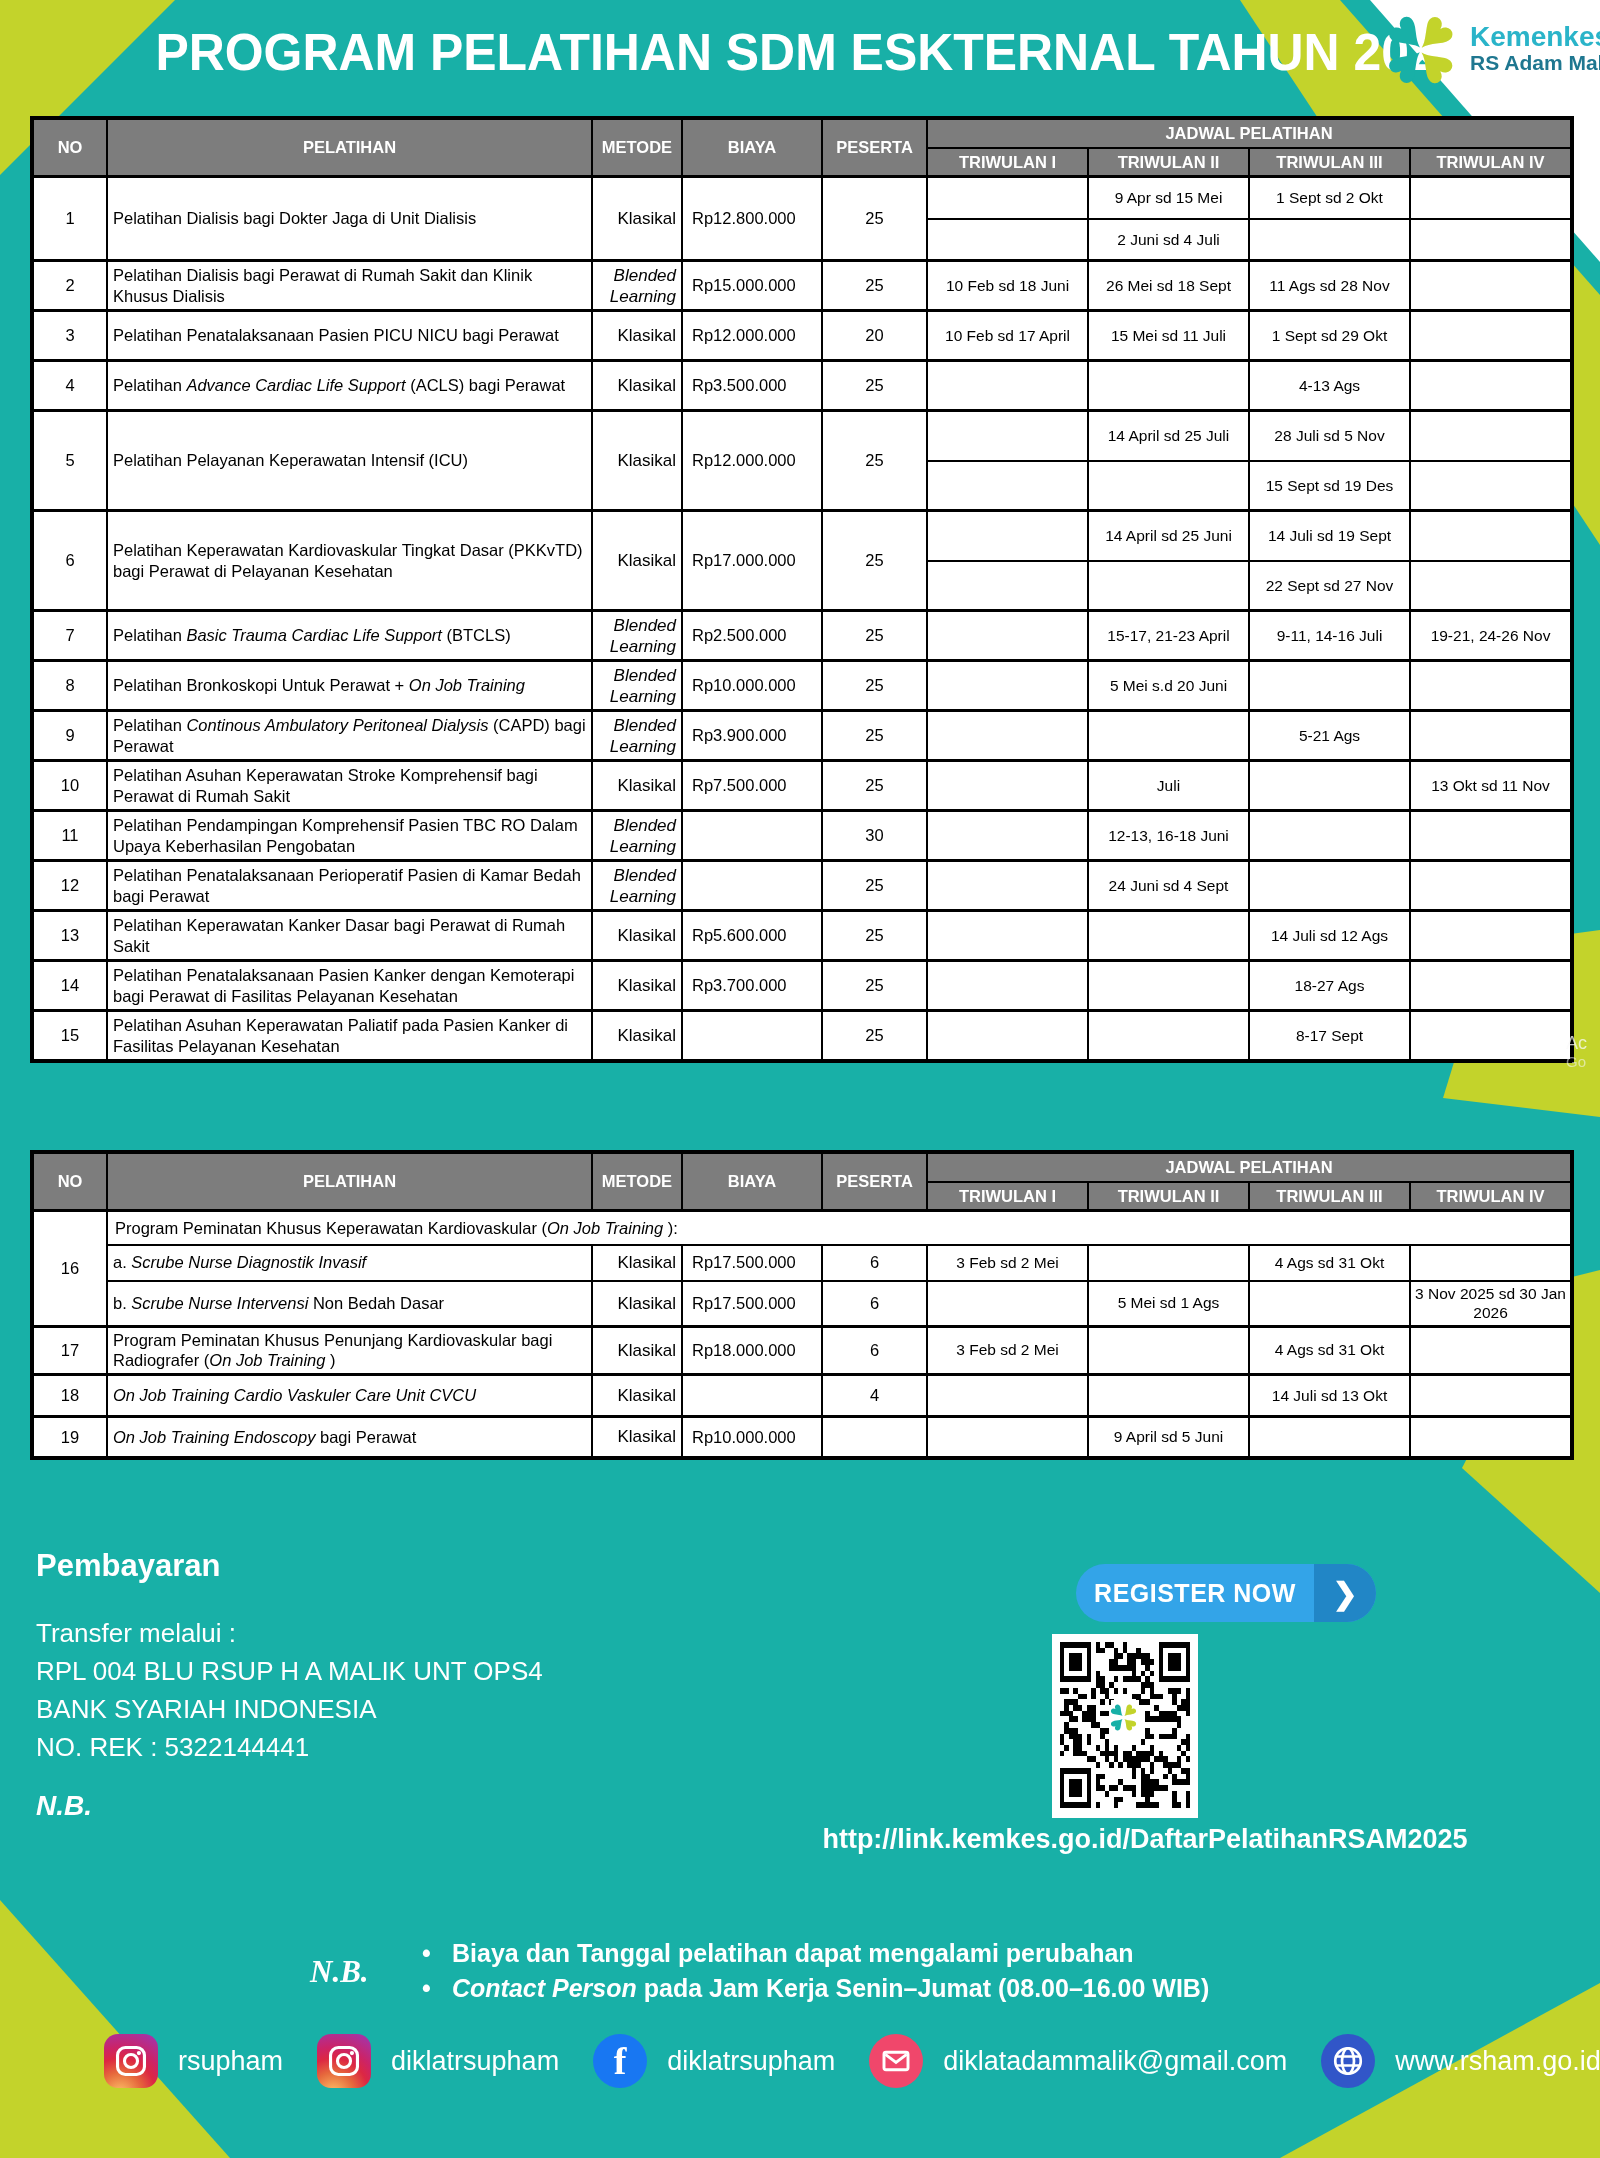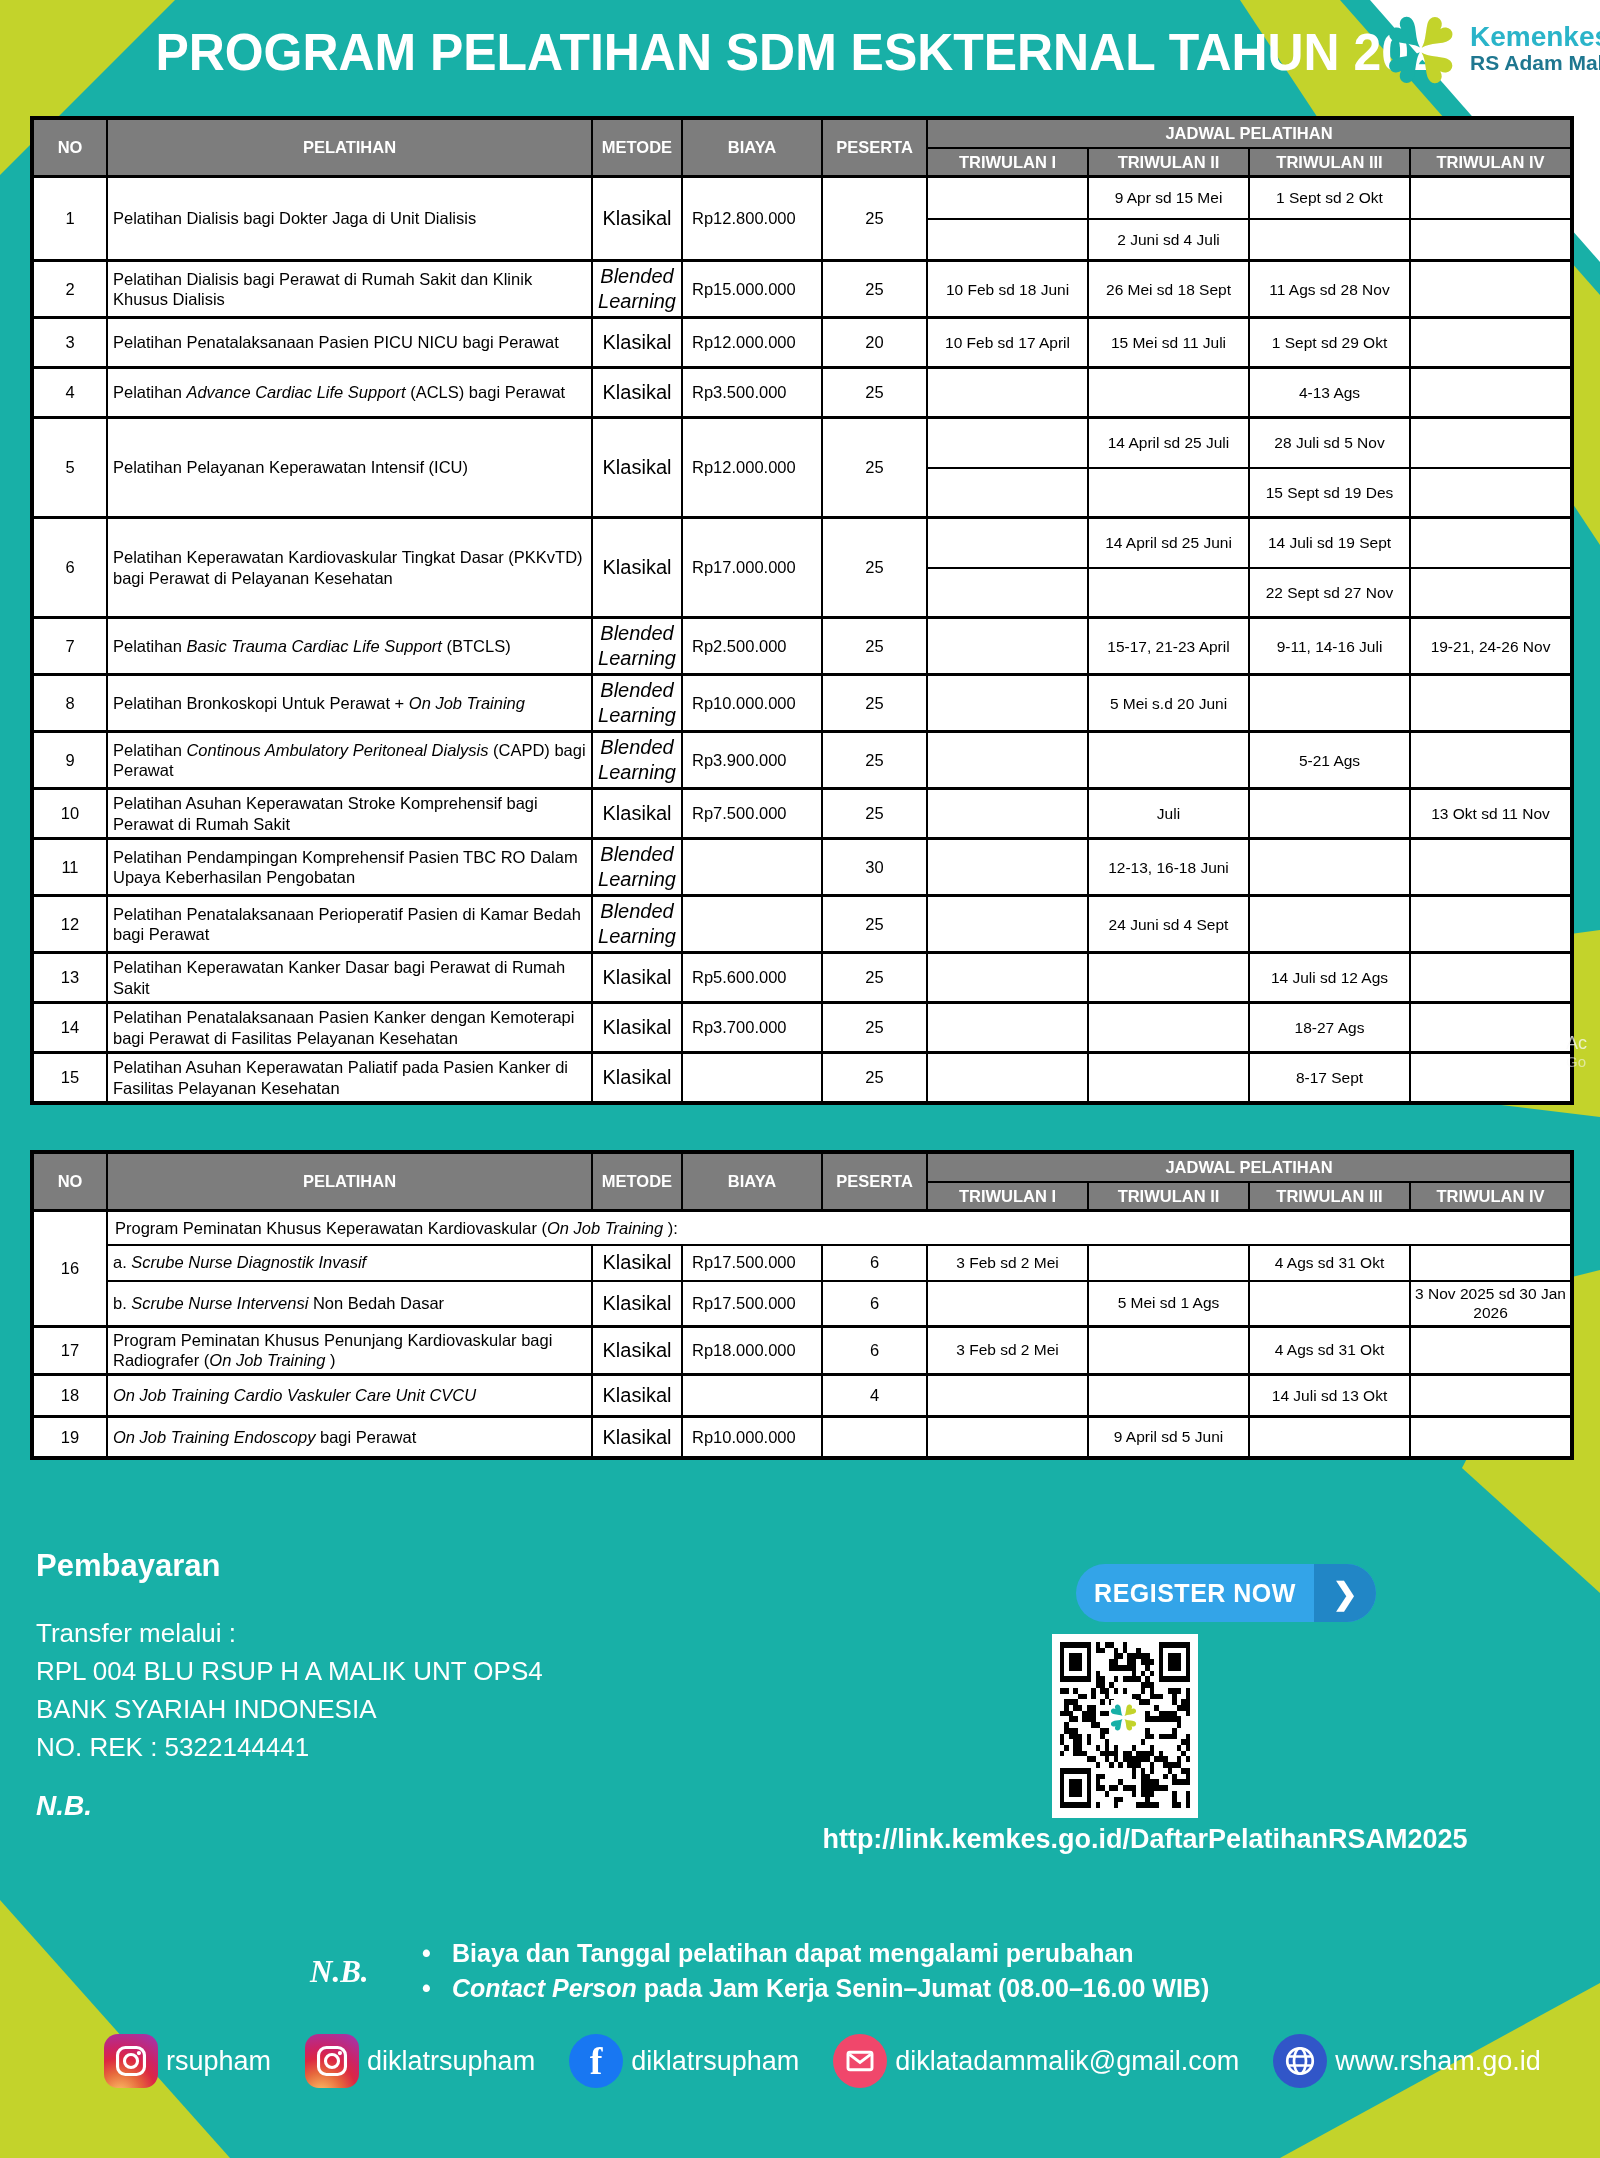--- a/index.html
+++ b/index.html
@@ -23,21 +23,21 @@
         z-index:2;border:4px solid #000;}
   #table1{top:116px;} #table2{top:1150px;}
   th,td{border:2px solid #000;font-size:16.5px;color:#000;background:#fff;
         padding:2px 5px;line-height:1.25;overflow:hidden;}
   th{background:#7d7d7d;color:#fff;font-weight:700;text-align:center;font-size:16.5px;padding:3px 2px;}
   tr{height:50px;}
   thead tr{height:26px;}
   tr.rs>td{border-top:3px solid #000;}
   td.no,td.num{text-align:center;}
   td.name{}
-  td.metode{text-align:center;font-size:20px;}
+  td.metode{text-align:right;font-size:17px;}
   td.metode.it{font-style:italic;}
   td.sched{text-align:center;font-size:15.5px;padding:2px 3px;}
   td.group{padding-left:7px;}
   .rp{display:flex;padding:0 6px 0 4px;}
   
   .payment{position:absolute;left:36px;top:1548px;color:#fff;z-index:2;}
   .pay-h{font-size:31px;font-weight:800;margin-bottom:30px;}
   .pay-line{font-size:26px;line-height:38px;}
   .pay-nb{font-size:28px;font-weight:800;font-style:italic;margin-top:24px;}
   .pay-note{font-size:27px;font-weight:800;font-style:italic;margin-top:10px;}
@@ -53,21 +53,21 @@
   .reg-link{position:absolute;left:645px;top:1824px;width:1000px;text-align:center;color:#fff;
             font-size:27px;font-weight:700;z-index:2;}
   
   .nb2{position:absolute;left:310px;top:1954px;color:#fff;z-index:2;
        font-family:"Liberation Serif",serif;font-style:italic;font-weight:700;font-size:31px;}
   .bullets{position:absolute;left:422px;top:1936px;width:900px;color:#fff;z-index:2;}
   .bullet-line{font-size:25px;font-weight:700;line-height:35px;display:flex;}
   .bullet-line .dot{width:30px;}
   
   .social{position:absolute;left:104px;top:2034px;display:flex;gap:34px;align-items:center;z-index:3;}
-  .social-item{display:flex;align-items:center;gap:8px;cursor:pointer;}
+  .social-item{display:flex;align-items:center;gap:20px;cursor:pointer;}
   .social-item .lab{color:#fff;font-size:27px;}
   .sicon{width:54px;height:54px;border-radius:50%;display:flex;align-items:center;justify-content:center;flex:none;}
   .sicon.instagram{border-radius:14px;background:radial-gradient(circle at 30% 110%,#fdc468 0%,#e6683c 30%,#dc2743 50%,#cc2366 65%,#9b38b7 100%);}
   .sicon.facebook{background:#1877f2;color:#fff;font-size:38px;font-weight:700;font-family:"Liberation Serif",serif;}
   .sicon.email{background:#f0476b;}
   .sicon.globe{background:#3156c8;}
   
   .wm{position:absolute;left:1566px;top:1034px;z-index:4;color:rgba(250,250,250,.75);line-height:1.1;}
   .wm .w1{font-size:18px;}
   .wm .w2{font-size:15px;color:rgba(250,250,250,.55);}

